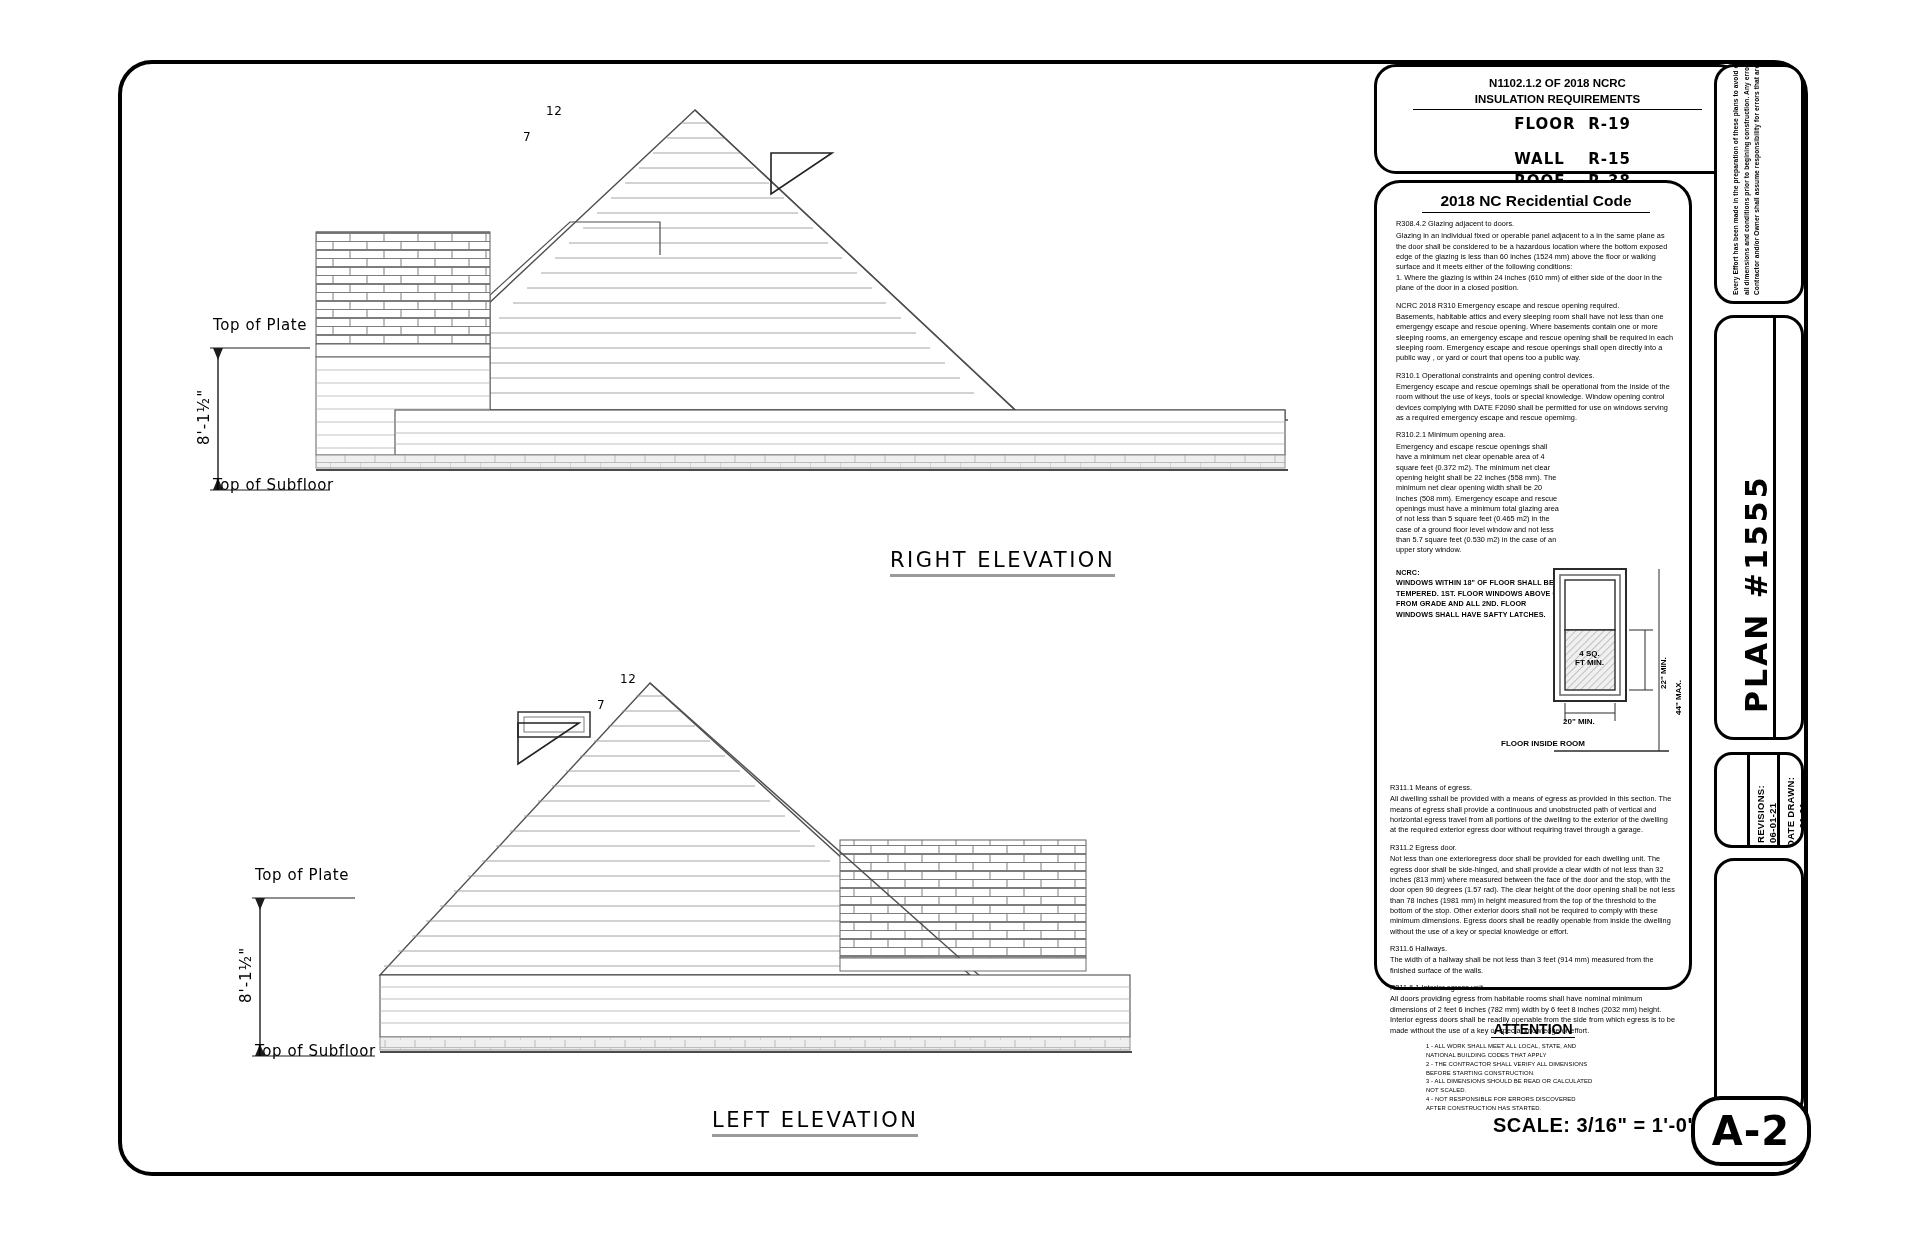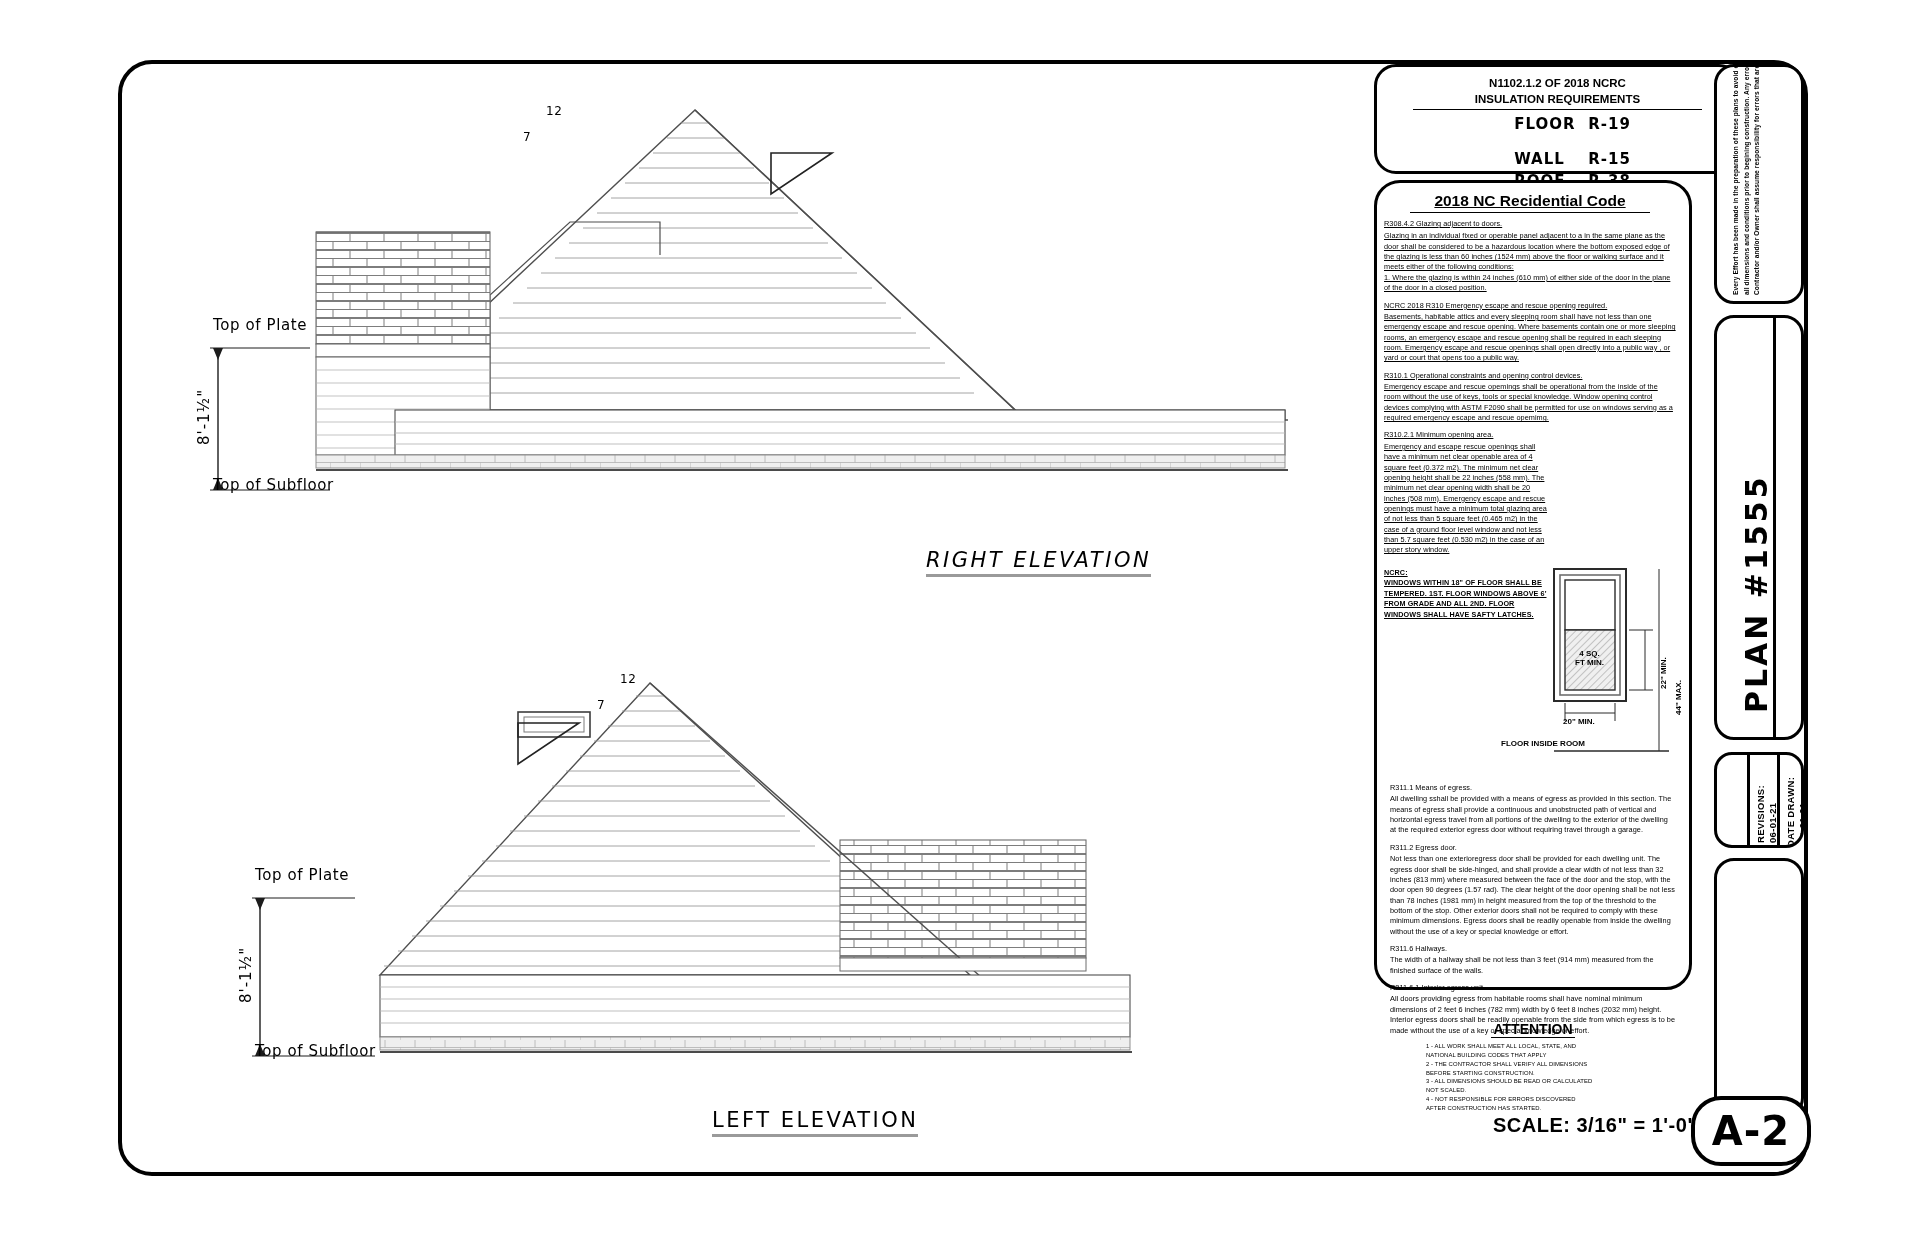--- a/index.html
+++ b/index.html
@@ -155,21 +155,21 @@
     <path d="M38 18 L33 30 L43 30 Z" fill="#1c1c1c" transform="rotate(180 38 24)"></path>
     <path d="M38 160 L33 148 L43 148 Z" fill="#1c1c1c" transform="rotate(180 38 154)"></path>
     <line x1="30" y1="18" x2="130" y2="18" stroke="#1c1c1c" stroke-width="1"></line>
     <line x1="30" y1="160" x2="150" y2="160" stroke="#1c1c1c" stroke-width="1"></line>
   </svg>
   <span class="dimlabel" style="position:absolute;left:33px;top:-14px;">Top of Plate</span>
   <span class="dimlabel" style="position:absolute;left:33px;top:146px;">Top of Subfloor</span>
   <span class="dimvert" style="position:absolute;left:-16px;top:78px;width:80px;text-align:center;">8'-1½"</span>
 </div>
 
-<span class="elev-title" style="position:absolute;left:926px;top:548px;font-style:italic;">RIGHT ELEVATION</span>
+<span class="elev-title" style="position:absolute;left:890px;top:548px;">RIGHT ELEVATION</span>
 
 <div class="elev-wrap" style="left:370px;top:650px;width:1000px;height:440px;">
   <svg width="1000" height="440" viewBox="0 0 1000 440">
     <defs>
       <pattern id="brickL" width="34" height="17" patternUnits="userSpaceOnUse">
         <rect width="34" height="17" fill="#fff"></rect>
         <path d="M0 0.5 H34 M0 8.5 H34 M0 16.5 H34 M8 0.5 V8.5 M25 8.5 V16.5" stroke="#7d7d7d" stroke-width="1"></path>
       </pattern>
       <pattern id="fdnL" width="30" height="15" patternUnits="userSpaceOnUse">
         <rect width="30" height="15" fill="#efefef"></rect>
@@ -255,34 +255,34 @@
     <div class="ins-mono">
       <span style="display:inline-block;width:74px;text-align:left;padding-left:30px;margin-top:12px;">WALL</span><span>R-15</span>
     </div>
     <div class="ins-mono">
       <span style="display:inline-block;width:74px;text-align:left;padding-left:30px;">ROOF</span><span>R-38</span>
     </div>
   </div>
 </div>
 
 <div class="panel" style="left:1374px;top:180px;width:318px;height:810px;">
-  <div style="padding:9px 13px 0 7px;position:relative;height:100%;box-sizing:border-box;text-decoration:underline;">
+  <div style="padding:9px 13px 0 19px;position:relative;height:100%;box-sizing:border-box;">
 
     <div class="code-h">2018 NC Recidential Code</div>
 
     <div class="code-p">R308.4.2 Glazing adjacent to doors.</div>
     <div class="code-p" style="white-space:pre-line;margin-top:-5px;">Glazing in an individual fixed or operable panel adjacent to a in the same plane as  the door shall be considered to be a hazardous location where the bottom exposed  edge of the glazing is less than 60 inches (1524 mm) above the floor or walking surface and it meets either of the following conditions:
 1. Where the glazing is within 24 inches (610 mm) of either side of the door in the plane of the door in a closed position.</div>
 
 
     <div class="code-p">NCRC 2018 R310 Emergency escape and rescue opening required.</div>
     <div class="code-p" style="margin-top:-6px;">Basements, habitable attics and every sleeping room shall have not less than one emergengy escape and rescue opening. Where basements contain one or more sleeping rooms, an emergency escape and rescue opening shall be required in each sleeping room.  Emergency escape and rescue openings shall open directly into a public way , or yard or court that opens too a public way.</div>
 
     <div class="code-p">R310.1 Operational constraints and opening control devices.</div>
-    <div class="code-p" style="margin-top:-6px;">Emergency escape and rescue opemings shall be operational from the inside of the room without the use of keys, tools or special knowledge. Window opening control devices complying with ASTM F2090 shall be permitted for use on windows serving as a required emergency escape and rescue opemimg.</div>
+    <div class="code-p" style="margin-top:-6px;">Emergency escape and rescue opemings shall be operational from the inside of the room without the use of keys, tools or special knowledge. Window opening control devices complying with DATE F2090 shall be permitted for use on windows serving as a required emergency escape and rescue opemimg.</div>
 
     <div style="width:168px;">
       <div class="code-p">R310.2.1 Minimum opening area.</div>
       <div class="code-p" style="margin-top:-6px;">Emergency and escape rescue openings shall have a minimum net clear openable area of 4 square feet (0.372 m2). The minimum net clear opening height shall be 22 inches (558 mm). The minimum net clear opening width shall be 20 inches (508 mm). Emergency escape and rescue openings must have a minimum total glazing area of not less than 5 square feet (0.465 m2) in the case of a ground floor level window and not less than 5.7 square feet (0.530 m2) in the case of an upper story window.</div>
 
       <div class="note-p" style="margin-top:12px;">NCRC:</div>
       <div class="note-p">WINDOWS WITHIN 18" OF FLOOR SHALL BE TEMPERED. 1ST. FLOOR WINDOWS ABOVE 6' FROM GRADE AND ALL 2ND. FLOOR WINDOWS SHALL HAVE SAFTY LATCHES.</div>
     </div>
 
     <div style="position:absolute;left:172px;top:382px;width:140px;height:200px;">

